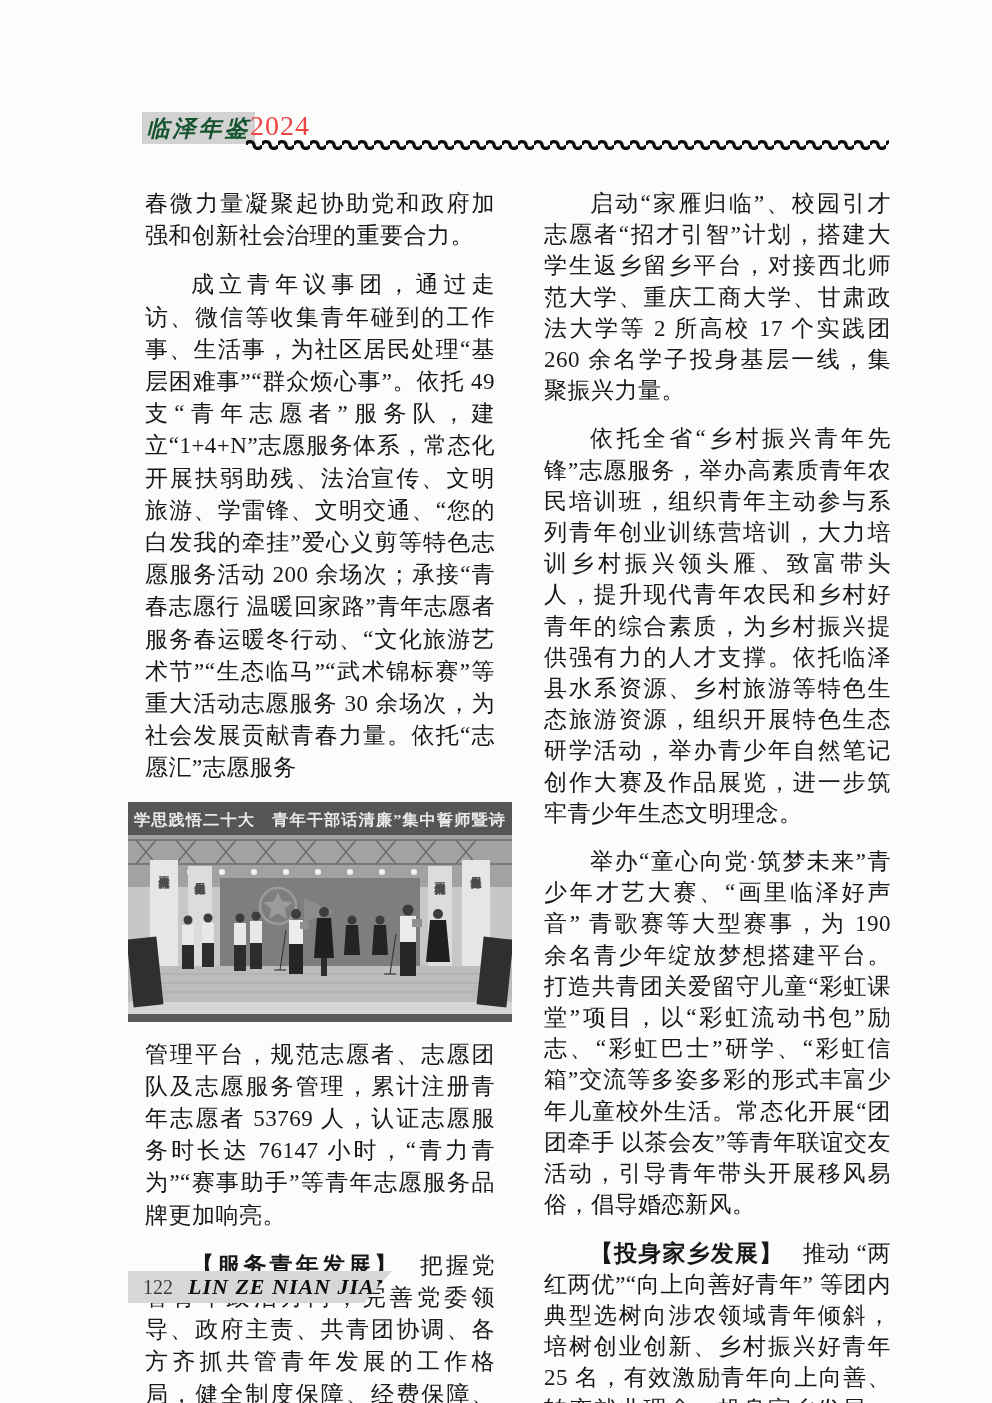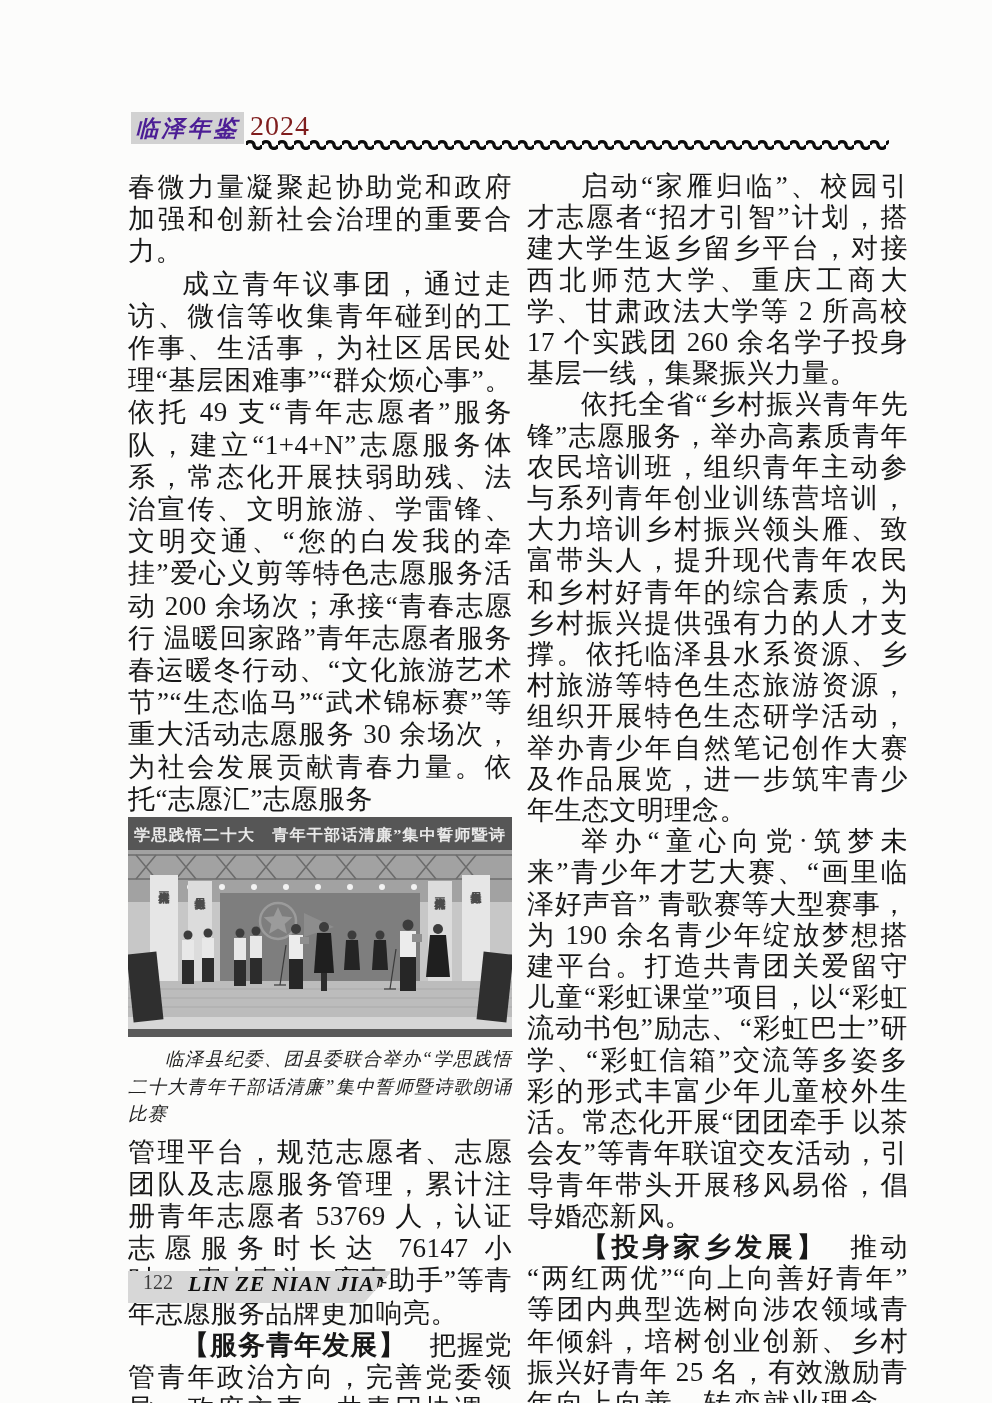--- a/index.html
+++ b/index.html
@@ -6,38 +6,38 @@
   body {
     width:992px; height:1403px; position:relative;
     background:#fcfcfb;
     font-family:"Liberation Serif","DejaVu Serif",serif;
     color:#181818;
     overflow:hidden;
   }
 
   
   .hdr-logo {
-    position:absolute; left:131px; top:112px; width:113px; height:32px;
+    position:absolute; left:142px; top:112px; width:113px; height:32px;
     background:#d2d2d2;
     display:flex; align-items:center; justify-content:center;
     font-weight:bold; font-style:italic; font-size:23px; letter-spacing:3px;
-    color:#4c1d95;
+    color:#14532d;
   }
   .hdr-year {
     position:absolute; left:250px; top:110px;
-    font-size:28px; color:#7f1d1d; letter-spacing:1px;
+    font-size:28px; color:#ef4444; letter-spacing:1px;
   }
   .hdr-zigzag { position:absolute; left:246px; top:138px; }
 
   
   .col { position:absolute; top:171px; }
   .col-left  { left:128px; width:384px; }
   .col-right { left:527px; width:381px; }
   .col p {
-    margin:0; font-size:27px; text-align:justify;
+    margin:17px; font-size:23px; text-align:justify;
     letter-spacing:0.5px;
   }
   .col-left  p { line-height:32.2px; }
   .col-right p { line-height:31.2px; }
   .indent { text-indent:2em; }
   .sec-head {
     font-family:"Liberation Sans","DejaVu Sans",sans-serif;
     font-weight:bold; margin-right:0.85em; letter-spacing:1px;
   }
 
@@ -49,21 +49,21 @@
     font-style:italic; font-size:18.5px; line-height:27.5px;
     text-align:justify; text-indent:2em; color:#222;
     letter-spacing:1px;
   }
 
   
   .footer {
     position:absolute; left:128px; top:1271px; width:264px; height:32px;
     background:#d7d7d7;
     clip-path:polygon(0 0, 100% 0, calc(100% - 28px) 100%, 0 100%);
-    display:flex; align-items:flex-start; box-sizing:border-box;
+    display:flex; align-items:center; box-sizing:border-box;
     padding-left:15px; gap:15px;
   }
   .footer .pgnum { font-size:20px; color:#3c3c3c; }
   .footer .roman {
     font-weight:bold; font-style:italic; font-size:22px;
     letter-spacing:1px; color:#0e0e0e;
     font-family:"Liberation Serif",serif;
   }
 </style>
 </head>
@@ -204,21 +204,20 @@
           <rect x="74" y="141" width="12" height="24" fill="#2c2c2c"></rect>
       </g>
 
       <g stroke="#3a3a3a" stroke-width="1.2" fill="none">
         <line x1="152" y1="168" x2="158" y2="128"></line>
           <line x1="146" y1="168" x2="158" y2="168"></line>
         <line x1="262" y1="172" x2="268" y2="132"></line>
           <line x1="256" y1="172" x2="268" y2="172"></line>
       </g>
     </svg>
-    <figcaption>临泽县纪委、团县委联合举办“学思践悟二十大青年干部话清廉”集中誓师暨诗歌朗诵比赛</figcaption>
   </figure>
 
   <p>管理平台，规范志愿者、志愿团队及志愿服务管理，累计注册青年志愿者 53769 人，认证志愿服务时长达 76147 小时，“青力青为”“赛事助手”等青年志愿服务品牌更加响亮。</p>
   <p class="indent"><span class="sec-head">【服务青年发展】</span><span>把握党管青年政治方向，完善党委领导、政府主责、共青团协调、各方齐抓共管青年发展的工作格局，健全制度保障、经费保障、工作力量保障等机制，修订 34 个成员单位的工作职责，明确重点任务和具体分工，靠实责任。召开临泽县青年工作联席会议第四次全体会议，合力推动《规划》各项任务落地见效。</span></p>
 </div>
 
 <div class="col col-right">
   <p class="indent">启动“家雁归临”、校园引才志愿者“招才引智”计划，搭建大学生返乡留乡平台，对接西北师范大学、重庆工商大学、甘肃政法大学等 2 所高校 17 个实践团 260 余名学子投身基层一线，集聚振兴力量。</p>
   <p class="indent">依托全省“乡村振兴青年先锋”志愿服务，举办高素质青年农民培训班，组织青年主动参与系列青年创业训练营培训，大力培训乡村振兴领头雁、致富带头人，提升现代青年农民和乡村好青年的综合素质，为乡村振兴提供强有力的人才支撑。依托临泽县水系资源、乡村旅游等特色生态旅游资源，组织开展特色生态研学活动，举办青少年自然笔记创作大赛及作品展览，进一步筑牢青少年生态文明理念。</p>
   <p class="indent">举办“童心向党·筑梦未来”青少年才艺大赛、“画里临泽好声音” 青歌赛等大型赛事，为 190 余名青少年绽放梦想搭建平台。打造共青团关爱留守儿童“彩虹课堂”项目，以“彩虹流动书包”励志、“彩虹巴士”研学、“彩虹信箱”交流等多姿多彩的形式丰富少年儿童校外生活。常态化开展“团团牵手 以茶会友”等青年联谊交友活动，引导青年带头开展移风易俗，倡导婚恋新风。</p>

